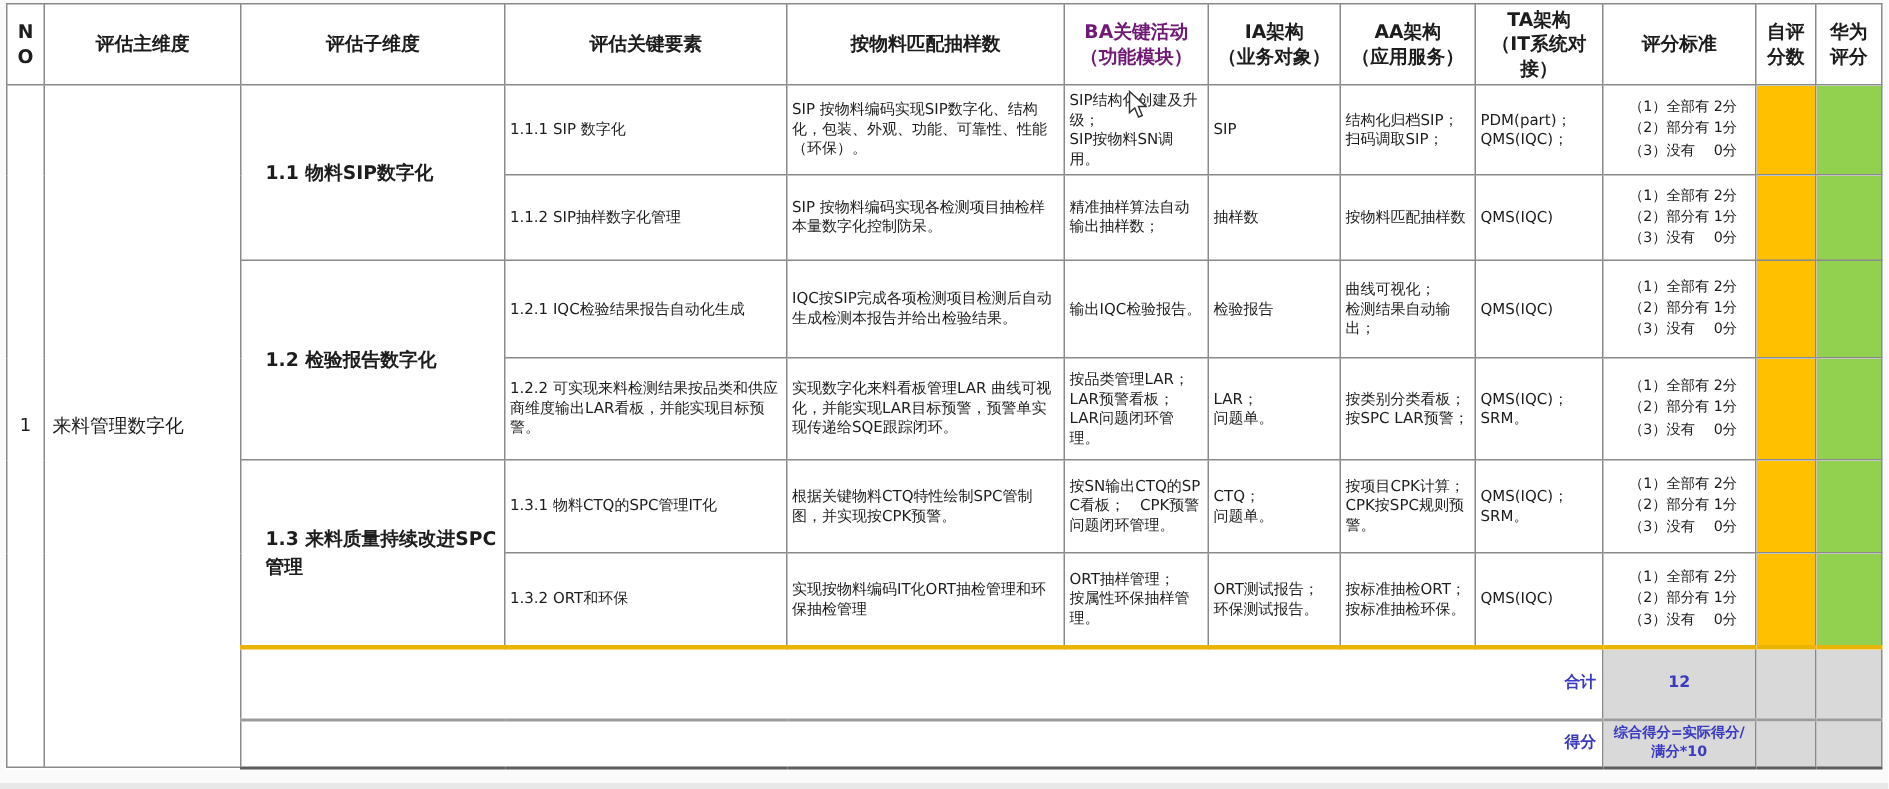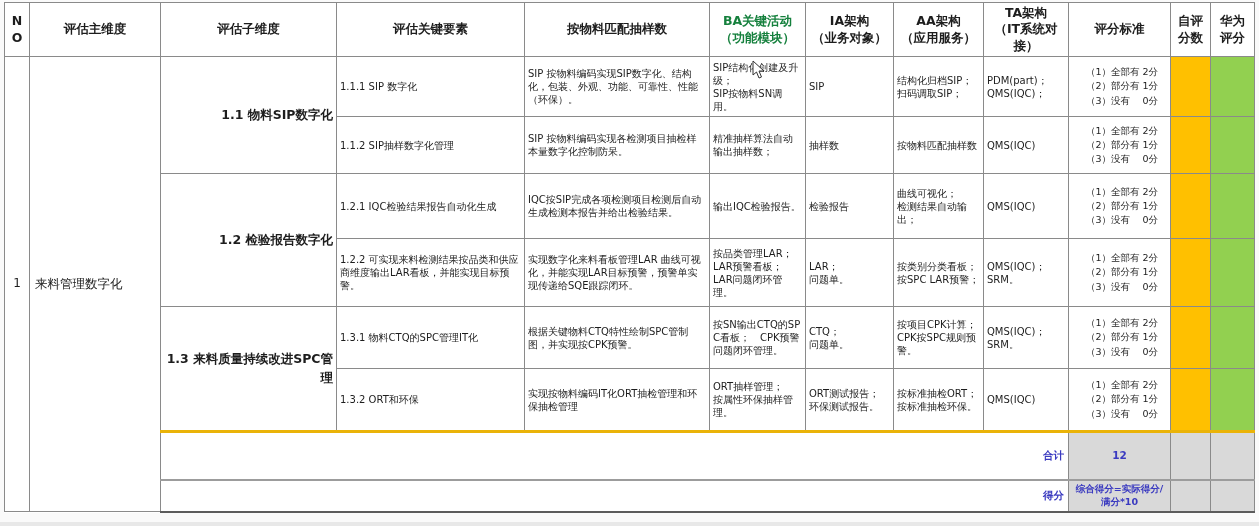--- a/index.html
+++ b/index.html
@@ -5,24 +5,24 @@
   html,body{margin:0;padding:0;background:#ffffff;width:1259px;height:526px;overflow:hidden;
     font-family:"DejaVu Sans","Liberation Sans",sans-serif;-webkit-font-smoothing:antialiased;}
   .page{position:relative;width:1259px;height:526px;background:#fafafa;}
   table.sheet{border-collapse:collapse;table-layout:fixed;position:absolute;left:4px;top:2px;
     background:#ffffff;border:1px solid #6f6f6f;}
   td,th{border:1px solid #8a8a8a;vertical-align:middle;padding:1px 3px;
     font-size:10px;line-height:1.3;color:#1d1d1d;white-space:pre-wrap;word-break:break-all;
     overflow:hidden;font-weight:normal;}
   tr.hdr th{font-size:12.5px;font-weight:bold;text-align:center;background:#ffffff;padding:2px;}
   th.orange{background:#FFC000;}
-  th.ba-hdr{color:#15803d;}
+  th.ba-hdr{color:#701a75;}
   td.no-cell{text-align:center;font-size:12px;}
   td.maindim{font-size:12.5px;font-weight:normal;padding-left:5px;}
-  td.subdim{font-size:12.5px;font-weight:bold;padding-left:3px;line-height:1.45;word-break:break-word;text-align:right;}
+  td.subdim{font-size:12.5px;font-weight:bold;padding-left:16px;line-height:1.45;word-break:break-word;}
   td.score{font-size:9.5px;line-height:1.5;padding-left:8px;text-align:center;}
   td.self{background:#FFC000;}
   td.hw{background:#92D050;}
   td.gray{background:#D9D9D9;}
   td.ftr-label{text-align:right;color:#3a3ac0;font-weight:bold;font-size:10.5px;padding-right:4px;border-right:none;}
   td.ftr-val{text-align:center;color:#3a3ac0;font-weight:bold;font-size:10.5px;}
   tr.r-total td{border-top:3px solid #eab308;}
   tr.r-score td{border-top:2px solid #9c9c9c;}
   tr.last td{border-bottom:2px solid #5c5c5c;}
   .rh0{height:54px}.rh1{height:60px}.rh2{height:57px}.rh3{height:65px}

